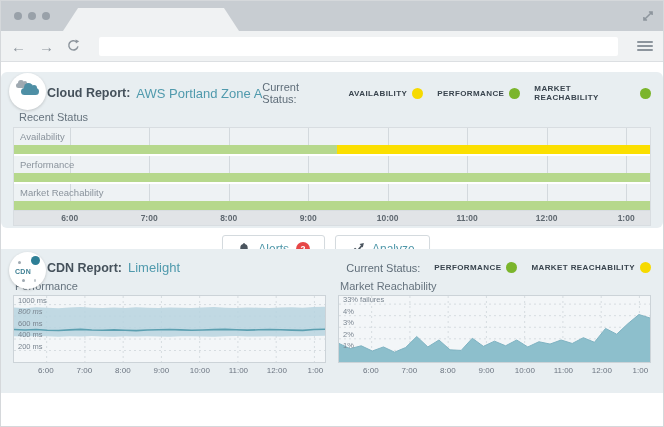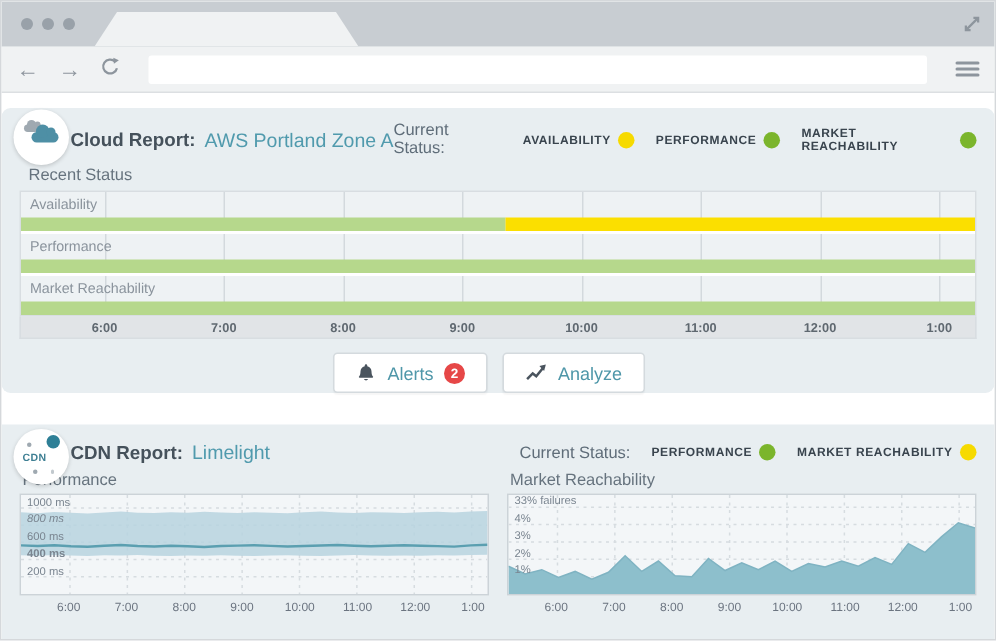--- a/index.html
+++ b/index.html
@@ -15,21 +15,21 @@
   .expand{position:absolute;right:8px;top:8px;width:14px;height:14px;color:#8d959d;cursor:pointer}
   .navbar{height:31px;background:#f0f2f3;border-bottom:1px solid #dcdfe2;display:flex;align-items:center;padding:0 10px;gap:13px}
   .nav-ico{color:#8d959d;font-size:15px;font-weight:bold;line-height:1;cursor:pointer}
   .urlbar{flex:1;height:19px;background:#fff;border-radius:2px;margin:0 6px;font-size:10px;color:#777;padding:4px 8px}
   .hamburger{width:16px;height:11px;display:flex;flex-direction:column;justify-content:space-between;cursor:pointer}
   .hamburger i{display:block;height:2.4px;background:#8d959d;border-radius:1px}
 
   
   .page{height:365px;background:#fff;padding-top:10px}
   .panel{position:relative;background:#e8eef1}
-  .panel.cloud{height:190px}
+  .panel.cloud{height:156px}
   .panel.cdn{height:144px;margin-top:21px;padding-top:2px}
   .panel-header{display:flex;align-items:center;padding:9px 12px 5px 46px;position:relative}
   .panel-icon{position:absolute;left:8px;top:1px;width:37px;height:37px;border-radius:50%;background:#fff;
               box-shadow:0 1px 3px rgba(0,0,0,.18);display:flex;align-items:center;justify-content:center}
   .t-label{font-weight:bold;color:#45515b;font-size:12.5px;margin-right:6px;white-space:nowrap}
   .t-value{color:#509aad;font-size:13px;text-decoration:none;white-space:nowrap}
   .statuses{margin-left:auto;display:flex;align-items:center;gap:14px}
   .cs-label{color:#5f6d79;font-size:11px}
   .status{display:flex;align-items:center;gap:5px}
   .s-label{font-size:8px;font-weight:bold;color:#39444e;letter-spacing:.4px}
@@ -249,21 +249,21 @@
               <line y1="0" y2="300" x1="597" x2="597" stroke="#d6dce0" stroke-width="1" stroke-dasharray="2,3" vector-effect="non-scaling-stroke"></line>
               <line y1="0" y2="300" x1="720" x2="720" stroke="#d6dce0" stroke-width="1" stroke-dasharray="2,3" vector-effect="non-scaling-stroke"></line>
               <line y1="0" y2="300" x1="843.0000000000001" x2="843.0000000000001" stroke="#d6dce0" stroke-width="1" stroke-dasharray="2,3" vector-effect="non-scaling-stroke"></line>
               <line y1="0" y2="300" x1="966.0000000000001" x2="966.0000000000001" stroke="#d6dce0" stroke-width="1" stroke-dasharray="2,3" vector-effect="non-scaling-stroke"></line>
               <polygon points="0.0,52.2 35.7,55.3 71.4,51.7 107.1,53.7 142.9,56.1 178.6,52.7 214.3,50.1 250.0,53.5 285.7,54.8 321.4,52.2 357.1,54.0 392.9,51.1 428.6,53.0 464.3,54.8 500.0,51.9 535.7,53.5 571.4,55.0 607.1,52.2 642.9,50.3 678.6,53.2 714.3,54.5 750.0,51.9 785.7,53.2 821.4,54.5 857.1,52.2 892.9,50.9 928.6,53.2 964.3,50.1 1000.0,48.3 1000.0,181.0 964.3,182.1 928.6,183.4 892.9,182.6 857.1,183.9 821.4,183.1 785.7,184.4 750.0,183.7 714.3,182.1 678.6,183.1 642.9,185.0 607.1,184.2 571.4,182.6 535.7,183.4 500.0,185.0 464.3,183.9 428.6,182.6 392.9,184.2 357.1,183.1 321.4,185.0 285.7,183.9 250.0,182.1 214.3,183.7 178.6,182.6 142.9,185.0 107.1,183.4 71.4,181.6 35.7,184.2 0.0,182.6" fill="#b7d4df" fill-opacity="0.85"></polygon>
               <polyline points="0.0,152.6 35.7,154.4 71.4,152.3 107.1,155.5 142.9,157.0 178.6,153.9 214.3,151.6 250.0,154.7 285.7,156.0 321.4,153.9 357.1,155.5 392.9,157.6 428.6,154.4 464.3,153.4 500.0,152.1 535.7,154.2 571.4,156.0 607.1,154.4 642.9,152.9 678.6,151.6 714.3,153.7 750.0,155.2 785.7,153.7 821.4,152.1 857.1,153.7 892.9,155.0 928.6,156.3 964.3,152.6 1000.0,150.8" fill="none" stroke="#5b9fb0" stroke-width="1.6" vector-effect="non-scaling-stroke"></polyline>
             </svg>
             <span class="ylab" style="top: calc(13.04% - 9px);">1000 ms</span>
             <span class="ylab" style="top: calc(30.43% - 9px); font-style: italic;">800 ms</span>
             <span class="ylab" style="top: calc(47.83% - 9px);">600 ms</span>
-            <span class="ylab" style="top: calc(65.22% - 9px); font-weight: bold;">400 ms</span>
+            <span class="ylab" style="top: calc(65.22% - 9px);">400 ms</span>
             <span class="ylab" style="top: calc(82.61% - 9px); text-align: right;">200 ms</span>
           </div>
         <div class="xaxis">
             <span class="tick" style="left: 10.5%;">6:00</span>
             <span class="tick" style="left: 22.8%;">7:00</span>
             <span class="tick" style="left: 35.1%;">8:00</span>
             <span class="tick" style="left: 47.4%;">9:00</span>
             <span class="tick" style="left: 59.7%;">10:00</span>
             <span class="tick" style="left: 72%;">11:00</span>
             <span class="tick" style="left: 84.3%;">12:00</span>

